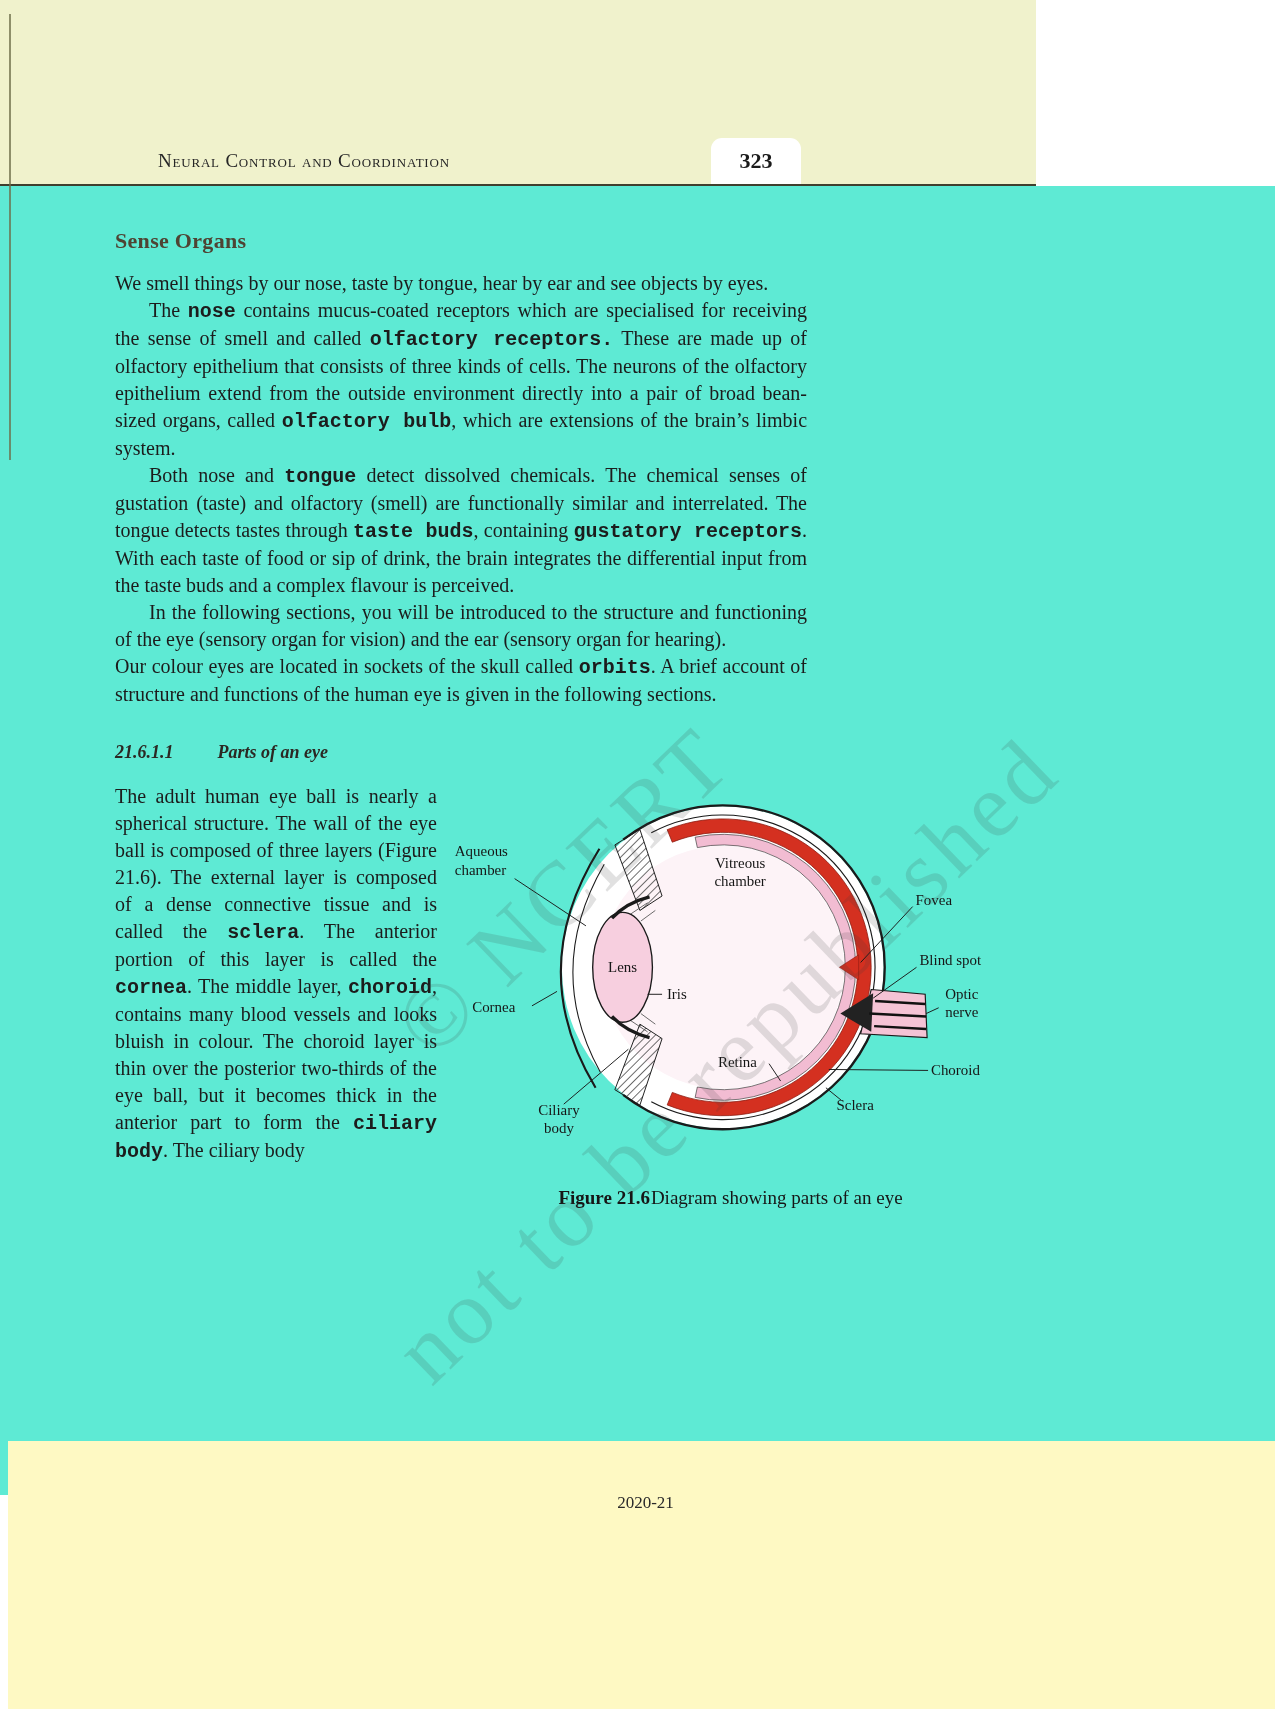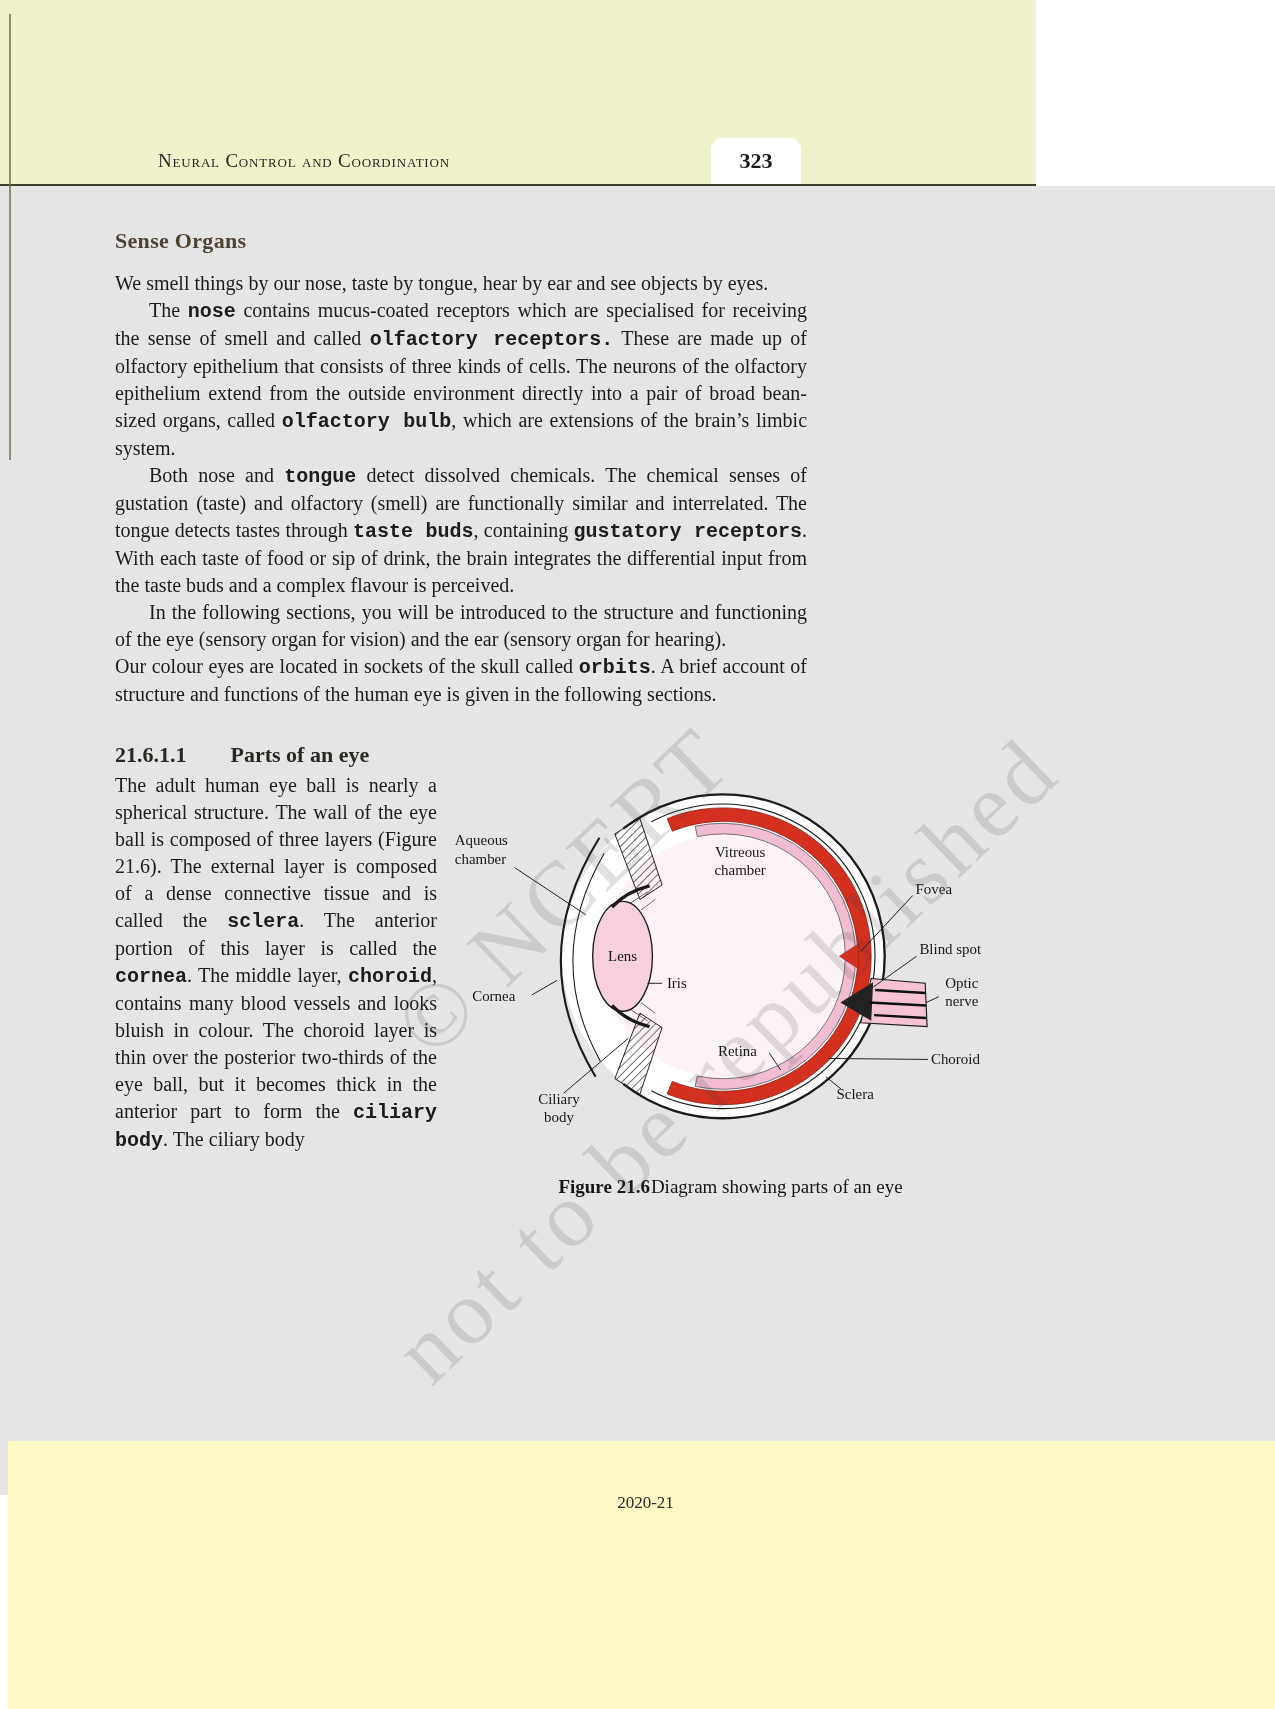--- a/index.html
+++ b/index.html
@@ -24,36 +24,36 @@
   }
   .page-num-box {
     position:absolute; right:235px; bottom:0; width:90px; height:46px;
     background:#ffffff; border-radius:11px 11px 0 0;
     display:flex; align-items:center; justify-content:center;
     font-weight:bold; font-size:22px; color:#1a1a1a;text-align:right;
   }
   
   .content {
     position:absolute; top:186px; left:0; width:1275px; height:1309px;
-    background:#e5e5e5;
+    background:#5eead4;
   }
   .body-col { position:relative; margin-left:115px; width:692px; padding-top:42px; }
   p.para { font-size:20px; line-height:27px; text-align:justify; }
   p.ind { text-indent:34px; }
   .b { font-weight:bold;font-family:Liberation Mono, monospace; }
   h2.sense {
     font-size:22px; font-weight:bold; color:#4f4333; letter-spacing:.3px;
     margin:0 0 16px 0;
   }
   h3.eye-h {
     margin:32px 0 14px 0; font-size:23px; font-weight:bold; color:#1470b8;
   }
   h3.eye-h .num { margin-right:16px; }
   h4.parts-h {
-    margin:34px 0 4px 0; font-size:22px; font-weight:bold; color:#2b2823;
+    margin:34px 0 20px 0; font-size:18px; font-weight:bold; font-style:italic; color:#2b2823;
   }
   h4.parts-h .num { margin-right:44px; }
   .twocol { display:flex; width:895px; margin-top:2px; }
   .col-text { width:322px; flex:none; }
   .fig { flex:1; margin-left:14px; margin-top:6px; }
   .fig svg { display:block; width:100%; height:auto; }
   .caption { text-align:center; font-size:19px; margin-top:12px; color:#161616; }
   .caption .lbl { font-weight:bold; margin-right:1px; }
   
   .watermark {

